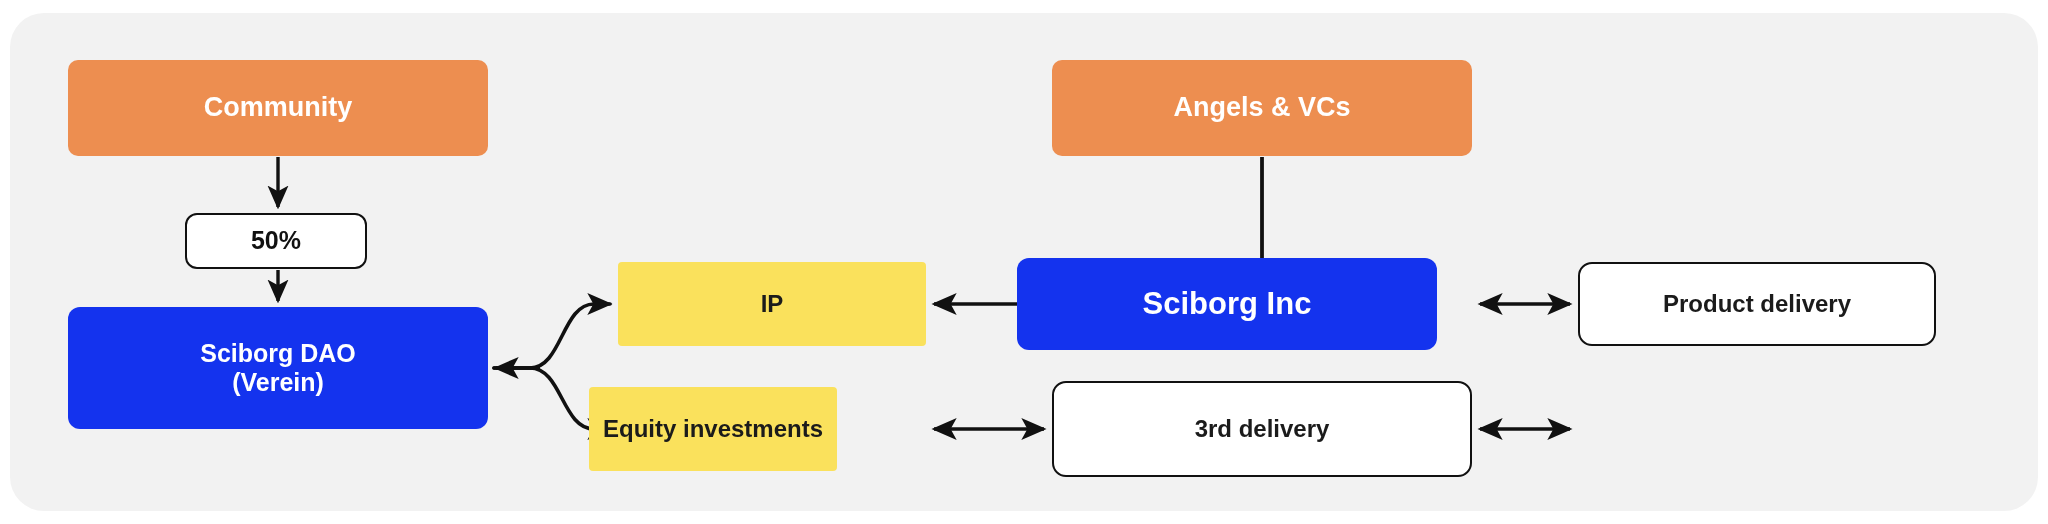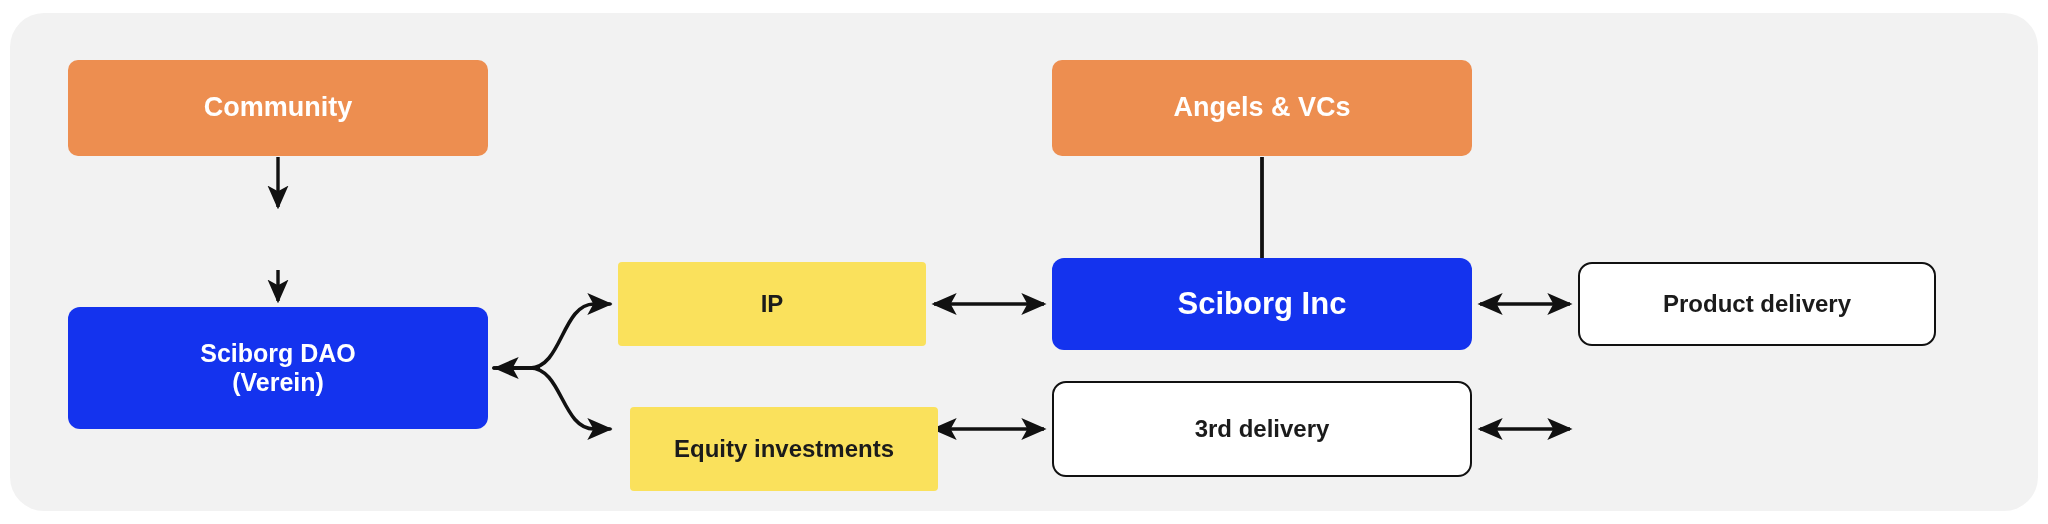--- a/index.html
+++ b/index.html
@@ -94,22 +94,22 @@
     font-size: 25px;
   }
 
   
   #node-community      { left: 68px;  top: 60px;  width: 420px; height: 96px; }
   #node-angels         { left: 1052px;top: 60px;  width: 420px; height: 96px; }
   #node-pct            { left: 185px; top: 213px; width: 182px; height: 56px; }
   #node-dao            { left: 68px;  top: 307px; width: 420px; height: 122px;
                          font-size: 25px; }
   #node-ip             { left: 618px; top: 262px; width: 308px; height: 84px; }
-  #node-equity         { left: 630px; top: 387px; width: 308px; height: 84px; margin-top: 20px; }
-  #node-sciborg-inc    { left: 1052px;top: 258px; width: 420px; height: 92px;
+  #node-equity         { left: 589px; top: 387px; width: 248px; height: 84px; }
+  #node-sciborg-inc    { left: 1017px;top: 258px; width: 420px; height: 92px;
                          font-size: 31px; justify-content: center; }
   #node-third-parties  { left: 1052px;top: 381px; width: 420px; height: 96px; }
   #node-product        { left: 1578px;top: 262px; width: 358px; height: 84px; }
   #node-medtech        { left: 1578px;top: 381px; width: 358px; height: 96px;
                          font-size: 24px; }
 </style>
 </head>
 <body>
 
 <div id="diagram-root">
@@ -148,20 +148,23 @@
   </svg>
 
   <div class="node n-orange" id="node-community">
     <span class="label">Community</span>
   </div>
 
   <div class="node n-orange" id="node-angels">
     <span class="label">Angels &amp; VCs</span>
   </div>
 
+  <div class="node n-pill" id="node-pct">
+    <span class="label">50%</span>
+  </div>
 
   <div class="node n-blue" id="node-dao">
     <span class="label">Sciborg DAO
 (Verein)</span>
   </div>
 
   <div class="node n-yellow" id="node-ip">
     <span class="label">IP</span>
   </div>
 

